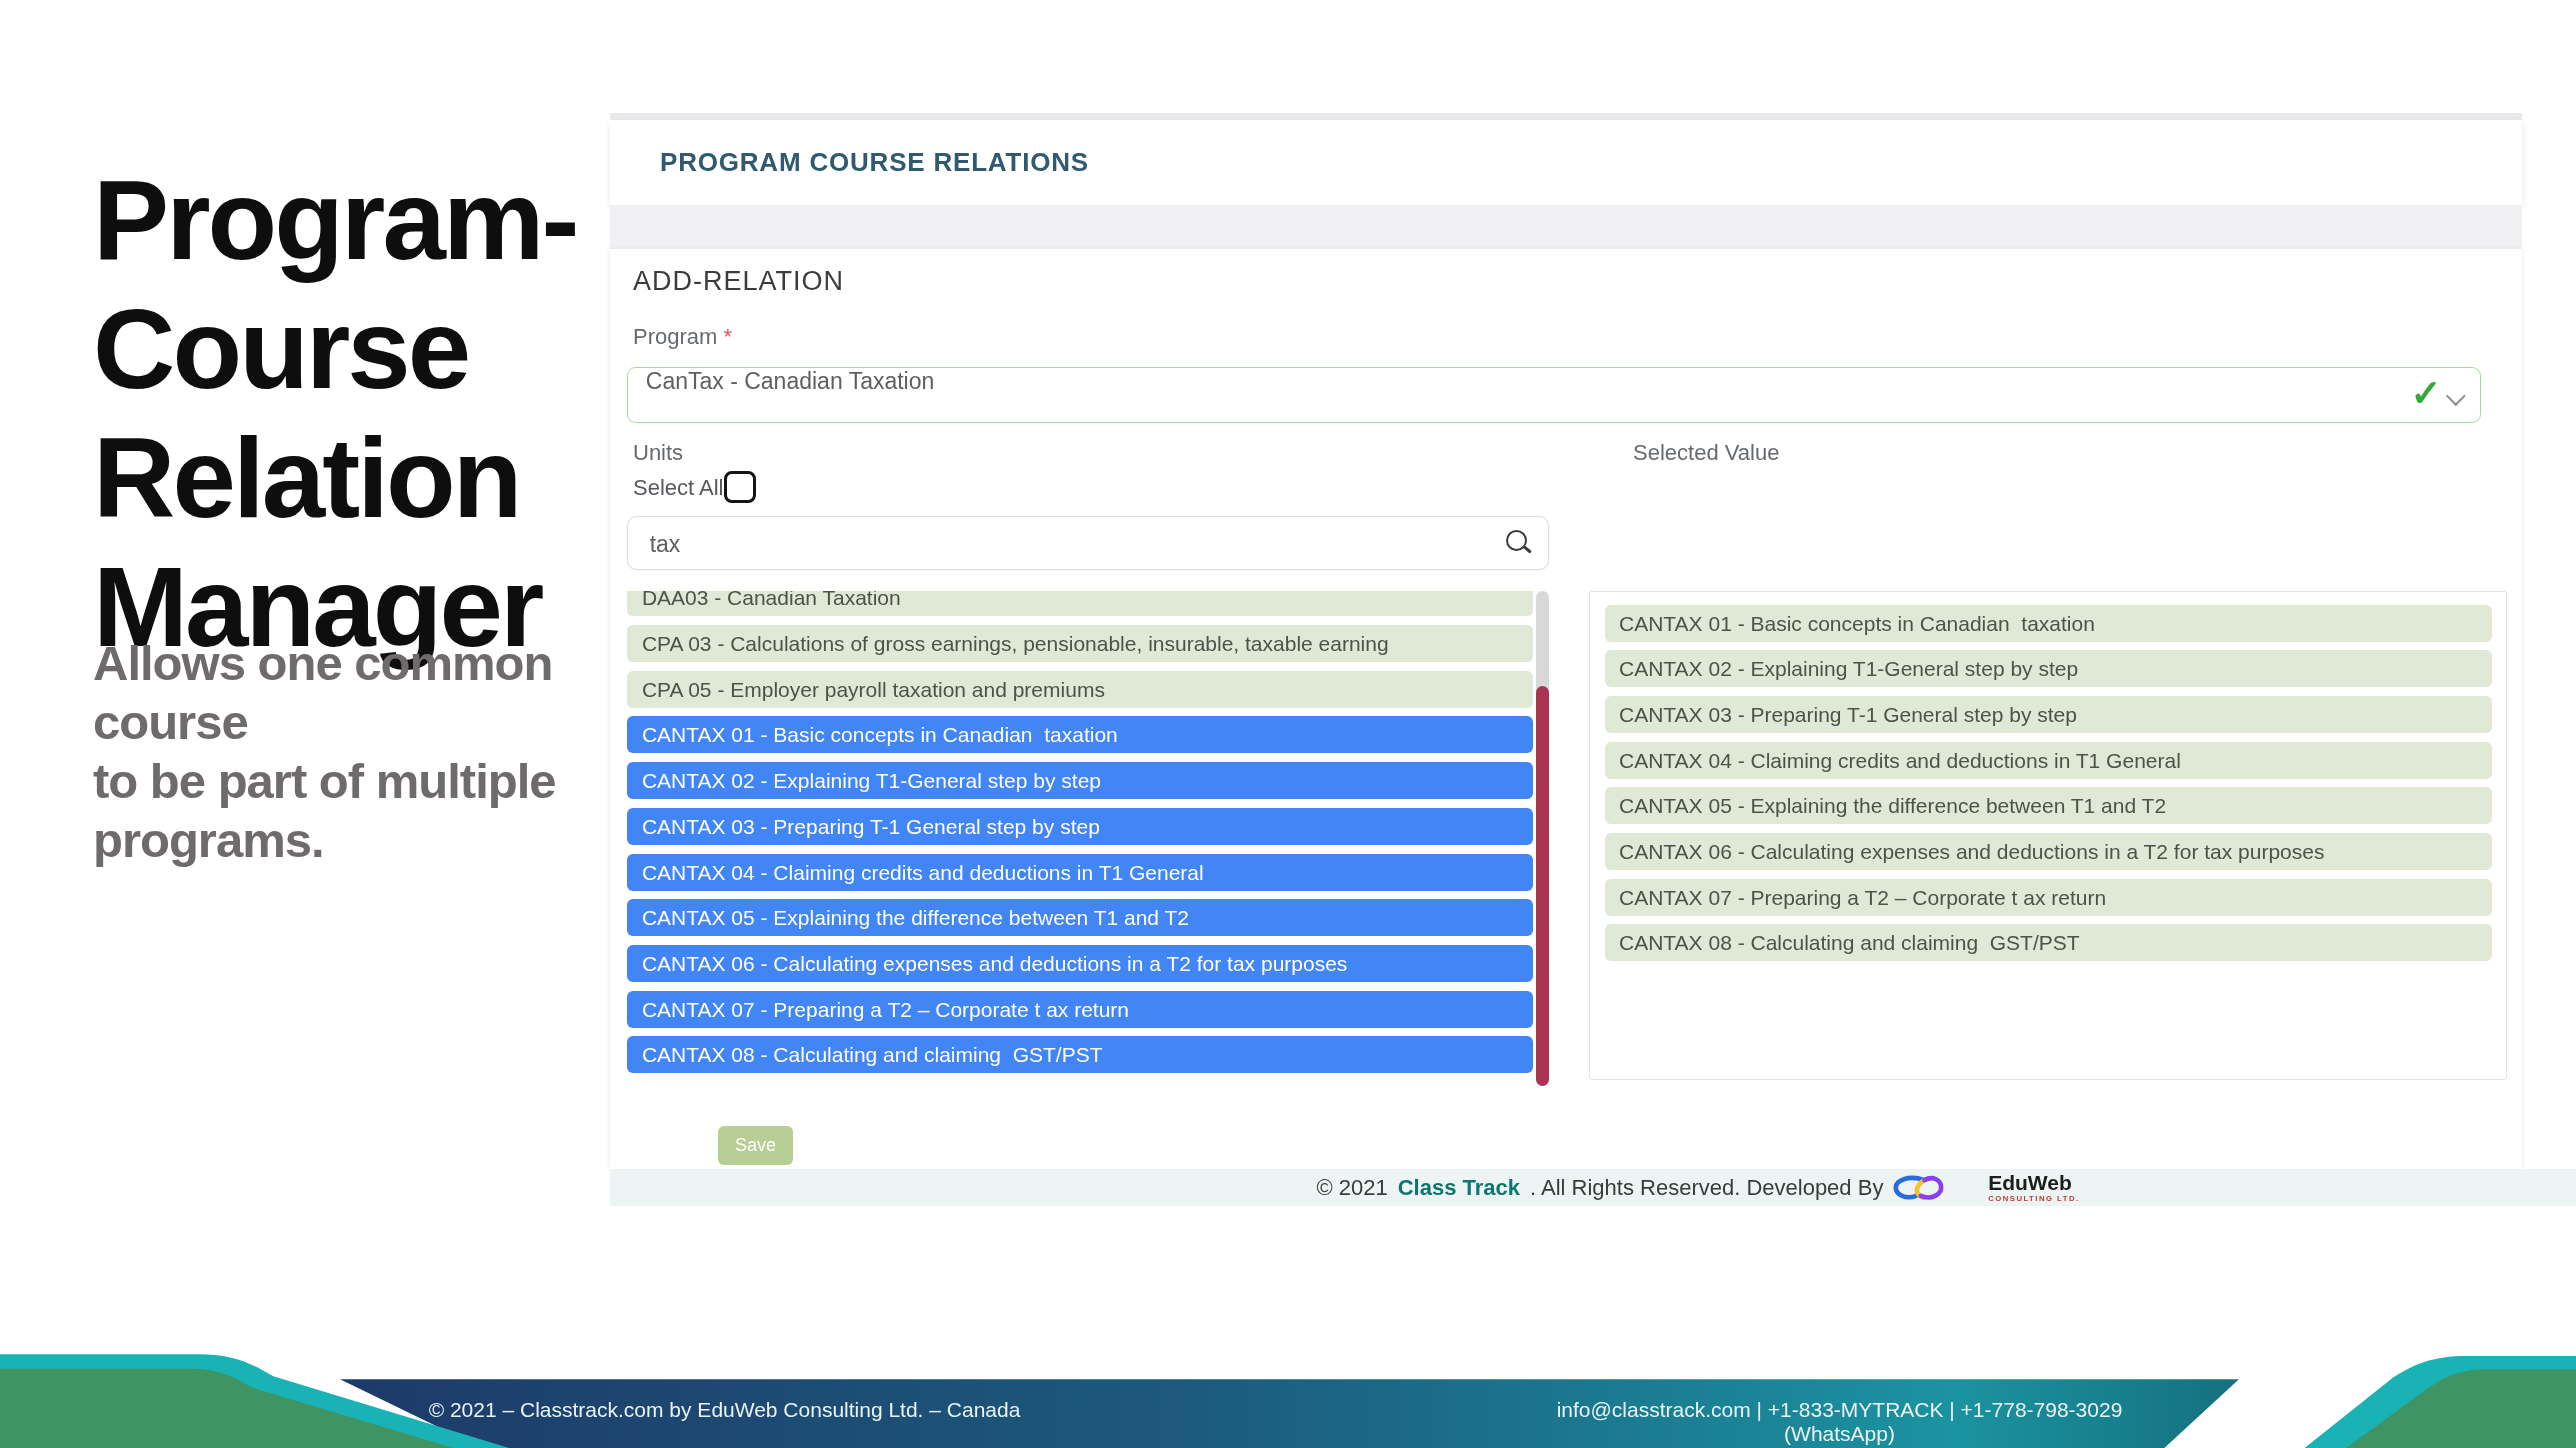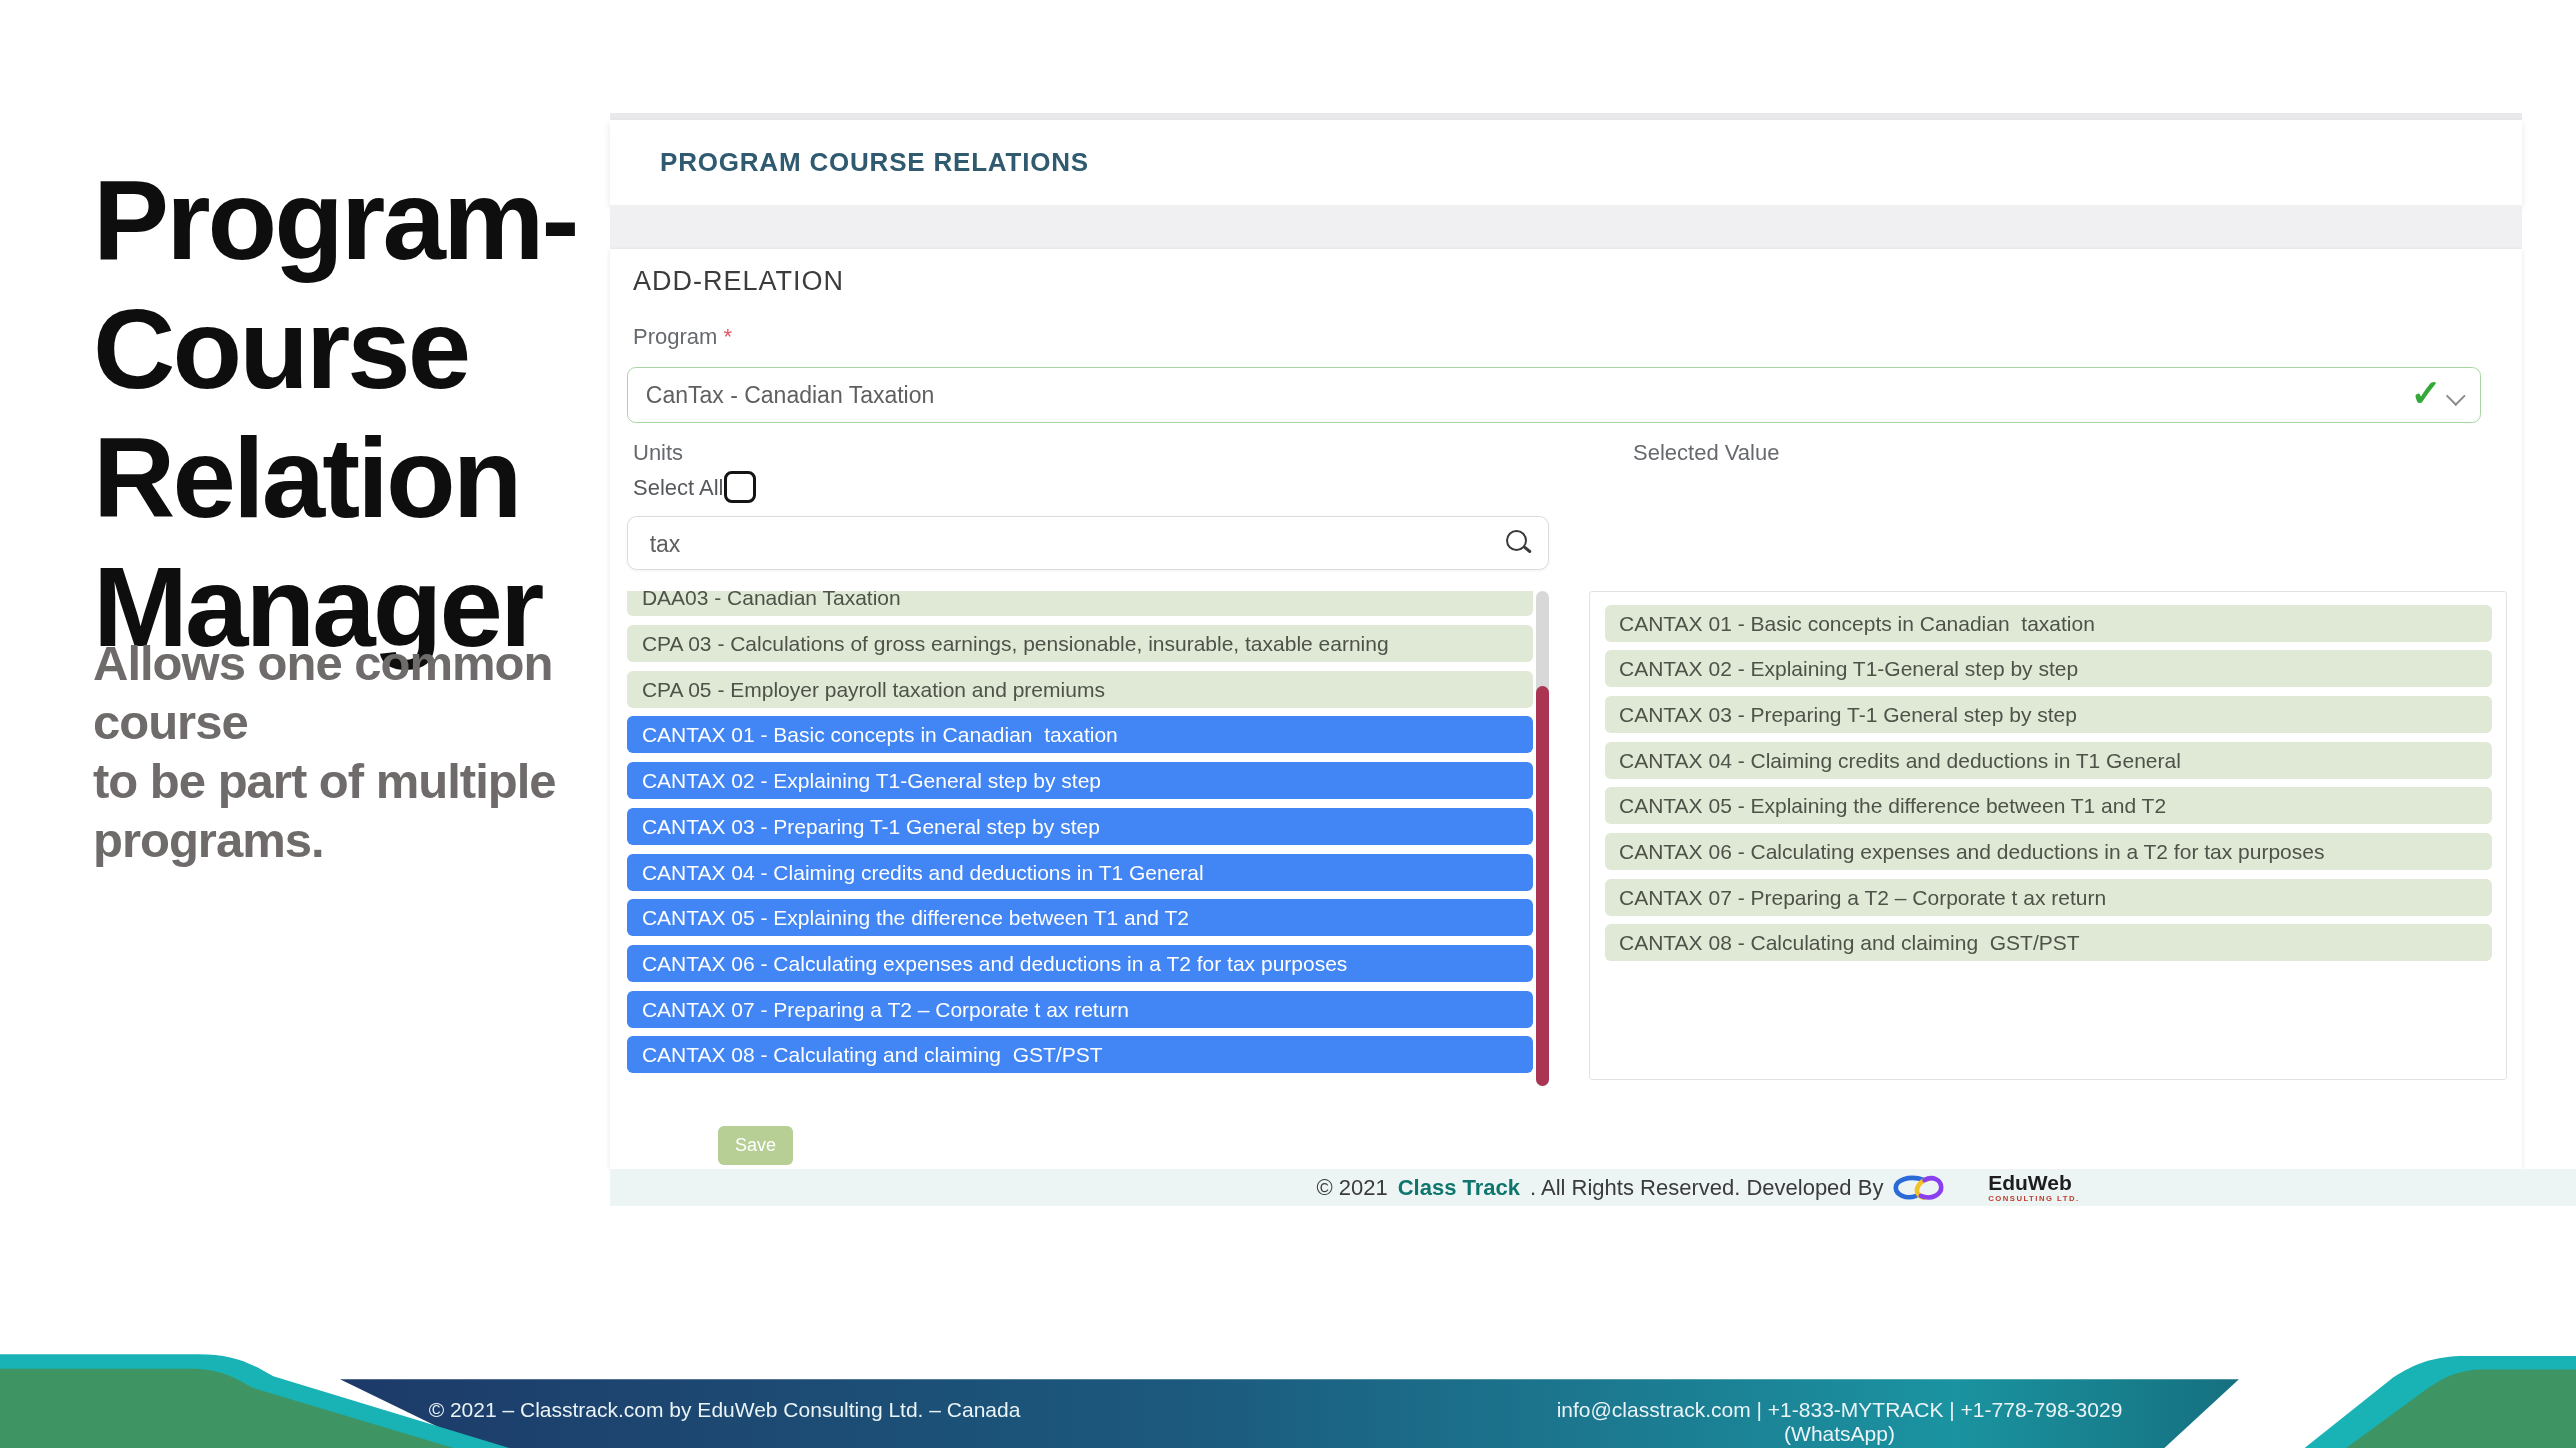--- a/index.html
+++ b/index.html
@@ -17,21 +17,21 @@
   .app-header{position:absolute;left:610px;top:120px;width:1912px;height:85px;background:#ffffff;
     box-shadow:0 2.9px 6.8px rgba(0,0,0,.10);display:flex;align-items:center;}
   .app-header-title{margin-left:50px;color:#2f5a70;font-size:26px;font-weight:700;letter-spacing:0.8px;}
   .app-band{position:absolute;left:610px;top:205px;width:1912px;height:44px;background:#f0f0f3;}
   .app-card{position:absolute;left:610px;top:249px;width:1912px;height:920px;background:#ffffff;
     box-shadow:0 1px 4.8px rgba(0,0,0,.10);}
   .section-title{position:absolute;left:23px;top:17.4px;font-size:27px;color:#3c3c3c;letter-spacing:1px;}
   .field-label{position:absolute;font-size:22px;color:#666a6e;}
   .req{color:#e25563;}
   .program-select{position:absolute;left:17.4px;top:118px;width:1854px;height:56px;border:1.9px solid #a6d7a1;
-    border-radius:8.7px;background:#fff;display:flex;align-items:center;box-sizing:border-box;}
+    border-radius:8.7px;background:#fff;display:flex;box-sizing:border-box;}
   .program-select .val{margin-left:17.4px;font-size:23px;color:#5f5f5f;}
   .check-glyph{position:absolute;right:39px;top:3.9px;color:#35a938;font-size:37px;font-weight:700;}
   .chevron{position:absolute;right:17.4px;top:21px;width:11.6px;height:11.6px;border-right:2.9px solid #8b8b8b;
     border-bottom:2.9px solid #8b8b8b;transform:rotate(45deg);}
   .checkbox{position:absolute;left:114px;top:222px;width:26px;height:26px;border:3.4px solid #141414;
     border-radius:7.7px;background:#fff;}
   .search-box{position:absolute;left:17.4px;top:267px;width:922px;height:54px;border:1.4px solid #dcdcdc;
     border-radius:9.7px;background:#fff;box-sizing:border-box;box-shadow:0 1px 2.9px rgba(0,0,0,.05);}
   .search-box input{position:absolute;left:19.3px;top:5.8px;width:831px;height:41px;border:none;outline:none;
     font-size:23px;color:#5f5f5f;font-family:"Liberation Sans",sans-serif;background:transparent;}

